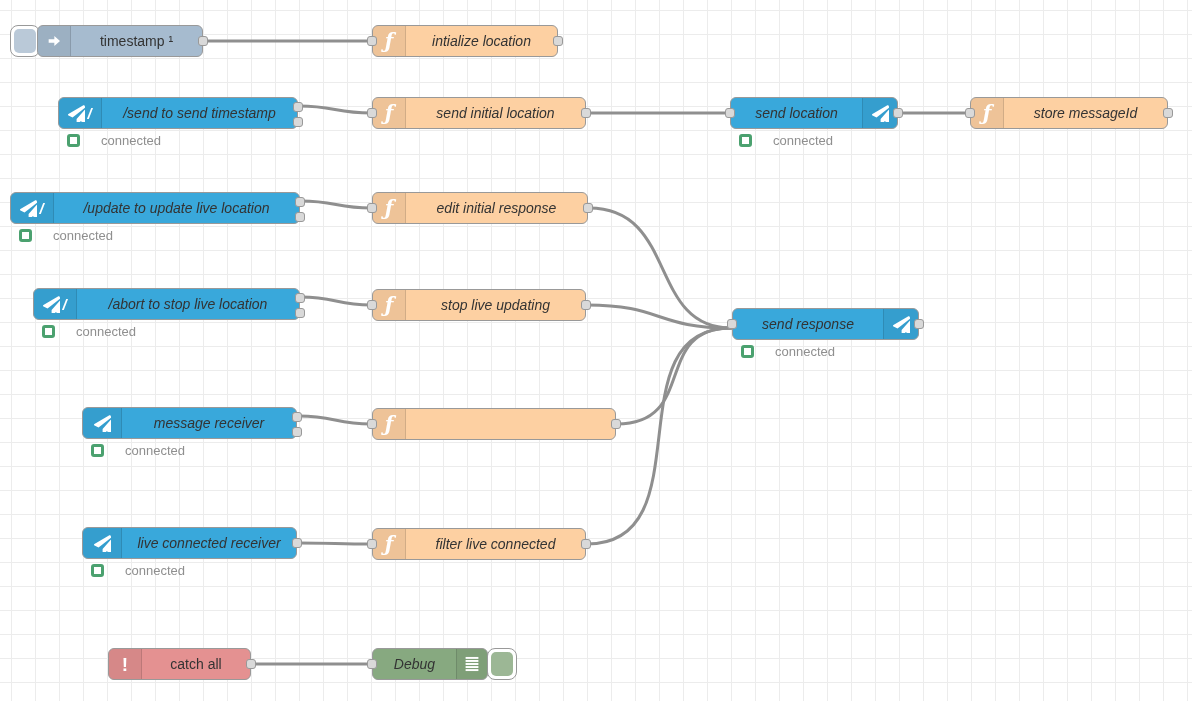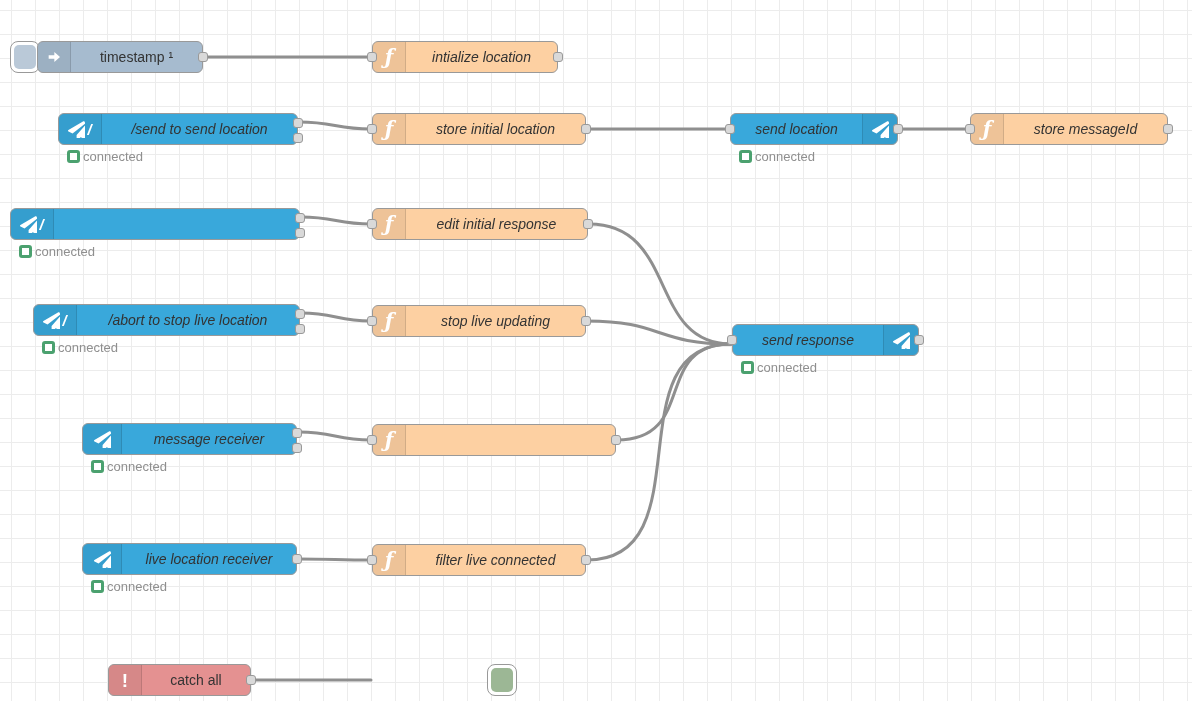--- a/index.html
+++ b/index.html
@@ -7,21 +7,21 @@
     width:1192px;height:701px;overflow:hidden;
     font-family:"Liberation Sans", sans-serif;
     background-color:#fff;
     background-image:
       linear-gradient(#ececec 1px, transparent 1px),
       linear-gradient(90deg, #ececec 1px, transparent 1px);
     background-size:24px 24px;
     background-position:11px 10px;
     position:relative;
   }
-  #canvas{position:absolute;inset:0;margin-top:16px;}
+  #canvas{position:absolute;inset:0;}
   #wires{position:absolute;top:0;left:0;}
   #wires path{stroke:var(--c-wire,#8f8f8f);stroke-width:3;fill:none;stroke-linecap:round;}
 
   .node{
     position:absolute;height:32px;box-sizing:border-box;
     border:1px solid #999;border-radius:6px;
     display:flex;align-items:center;z-index:3;
   }
   .node.inject{background:var(--c-inject,#a6bbcf);}
   .node.function{background:var(--c-function,#fdd0a2);}
@@ -50,21 +50,21 @@
   .port{
     position:absolute;width:10px;height:10px;box-sizing:border-box;
     background:#d9d9d9;border:1px solid #999;border-radius:3px;z-index:4;
   }
   .port.pin{left:-6px;top:50%;margin-top:-5px;}
   .port.pout{right:-6px;top:50%;margin-top:-5px;}
   .port.pout1{right:-6px;top:4px;margin-top:0;}
   .port.pout2{right:-6px;top:19px;margin-top:0;}
 
   .status{
-    position:absolute;left:8px;top:35px;display:flex;align-items:center;gap:3px;
+    position:absolute;left:8px;top:35px;display:flex;align-items:center;gap:21px;
     font-size:13px;color:#8f8f8f;white-space:nowrap;
   }
   .status-dot{
     width:13px;height:13px;box-sizing:border-box;flex:none;
     border:3px solid var(--c-status,#4ba16f);border-radius:3px;background:#fff;
   }
 
   .node-button{
     position:absolute;width:30px;height:32px;box-sizing:border-box;z-index:2;
     background:#fff;border:1px solid #999;border-radius:8px;padding:3px;
@@ -117,34 +117,34 @@
     <div class="port pout"></div>
   </div>
 
   <div class="node telegram" style="left:58px;top:97px;width:240px">
     <div class="icon-region left w42">
       <svg viewBox="0 0 512 512" width="17" height="17">
           <path fill="#fff" d="M476 3.2L12.9 270.9c-18 10.4-16.6 37.5 2.3 46.3l121.8 57.1 427.4-328.8c8.6-6.6 20.7 5.1 13.4 13L259.3 421.9l-.3.2v135.5c0 26.1 31.6 36.3 47.1 17.2l72.6-89.1 144.5 67.8c17.4 8.2 37.4-2.7 40.2-21.7L509.3 39.5c-3.6-24.7-30.4-39.1-51.3-28.3z"></path>
         </svg>
       <span class="slash">/</span>
     </div>
-    <div class="label it">/send to send location</div>
+    <div class="label it">/send to send timestamp</div>
     <div class="port pout1"></div>
     <div class="port pout2"></div>
     <div class="status">
       <span class="status-dot"></span>
       <span>connected</span>
     </div>
   </div>
 
   <div class="node function" style="left:372px;top:97px;width:214px">
     <div class="icon-region left w32">
         <span class="fchar">ƒ</span>
       </div>
-    <div class="label it">store initial location</div>
+    <div class="label it">send initial location</div>
     <div class="port pin"></div>
     <div class="port pout"></div>
   </div>
 
   <div class="node telegram" style="left:730px;top:97px;width:168px">
     <div class="label it">send location</div>
     <div class="icon-region right w34">
       <svg viewBox="0 0 512 512" width="17" height="17">
           <path fill="#fff" d="M476 3.2L12.9 270.9c-18 10.4-16.6 37.5 2.3 46.3l121.8 57.1 427.4-328.8c8.6-6.6 20.7 5.1 13.4 13L259.3 421.9l-.3.2v135.5c0 26.1 31.6 36.3 47.1 17.2l72.6-89.1 144.5 67.8c17.4 8.2 37.4-2.7 40.2-21.7L509.3 39.5c-3.6-24.7-30.4-39.1-51.3-28.3z"></path>
         </svg>
@@ -166,20 +166,21 @@
     <div class="port pout"></div>
   </div>
 
   <div class="node telegram" style="left:10px;top:192px;width:290px">
     <div class="icon-region left w42">
       <svg viewBox="0 0 512 512" width="17" height="17">
           <path fill="#fff" d="M476 3.2L12.9 270.9c-18 10.4-16.6 37.5 2.3 46.3l121.8 57.1 427.4-328.8c8.6-6.6 20.7 5.1 13.4 13L259.3 421.9l-.3.2v135.5c0 26.1 31.6 36.3 47.1 17.2l72.6-89.1 144.5 67.8c17.4 8.2 37.4-2.7 40.2-21.7L509.3 39.5c-3.6-24.7-30.4-39.1-51.3-28.3z"></path>
         </svg>
       <span class="slash">/</span>
     </div>
+    <div class="label it">/update to update live location</div>
     <div class="port pout1"></div>
     <div class="port pout2"></div>
     <div class="status">
       <span class="status-dot"></span>
       <span>connected</span>
     </div>
   </div>
 
   <div class="node function" style="left:372px;top:192px;width:216px">
     <div class="icon-region left w32">
@@ -252,21 +253,21 @@
     <div class="port pin"></div>
     <div class="port pout"></div>
   </div>
 
   <div class="node telegram" style="left:82px;top:527px;width:215px">
     <div class="icon-region left w38">
       <svg viewBox="0 0 512 512" width="17" height="17">
           <path fill="#fff" d="M476 3.2L12.9 270.9c-18 10.4-16.6 37.5 2.3 46.3l121.8 57.1 427.4-328.8c8.6-6.6 20.7 5.1 13.4 13L259.3 421.9l-.3.2v135.5c0 26.1 31.6 36.3 47.1 17.2l72.6-89.1 144.5 67.8c17.4 8.2 37.4-2.7 40.2-21.7L509.3 39.5c-3.6-24.7-30.4-39.1-51.3-28.3z"></path>
         </svg>
     </div>
-    <div class="label it">live location receiver</div>
+    <div class="label it">live connected receiver</div>
     <div class="port pout"></div>
     <div class="status">
       <span class="status-dot"></span>
       <span>connected</span>
     </div>
   </div>
 
   <div class="node function" style="left:372px;top:528px;width:214px">
     <div class="icon-region left w32">
         <span class="fchar">ƒ</span>
@@ -281,14 +282,29 @@
         <span class="bang">!</span>
       </div>
     <div class="label">catch all</div>
     <div class="port pout"></div>
   </div>
 
   <div class="node-button debug-btn" style="left:487px;top:648px">
       <div class="inner"></div>
     </div>
 
+  <div class="node debug" style="left:372px;top:648px;width:116px">
+    <div class="label it">Debug</div>
+    <div class="icon-region right w30">
+      <svg viewBox="0 0 20 20" width="16" height="16">
+          <g fill="#fff">
+            <rect x="2" y="1.2" width="16" height="2.4"></rect>
+            <rect x="2" y="5" width="16" height="2.4"></rect>
+            <rect x="2" y="8.8" width="16" height="2.4"></rect>
+            <rect x="2" y="12.6" width="16" height="2.4"></rect>
+            <rect x="2" y="16.4" width="16" height="2.4"></rect>
+          </g>
+        </svg>
+    </div>
+    <div class="port pin"></div>
+  </div>
 
 </div>
 
 </body></html>

